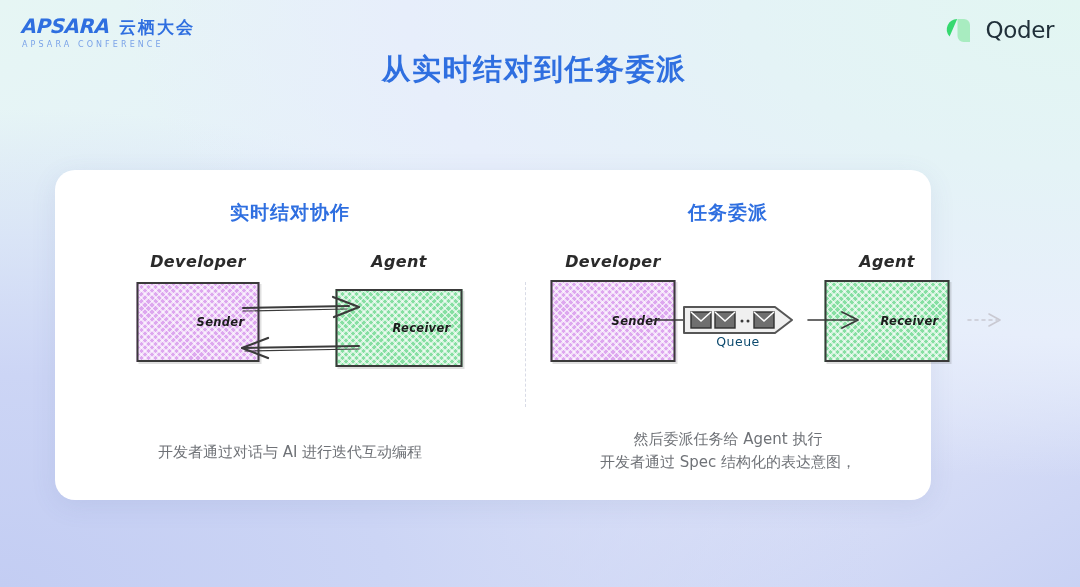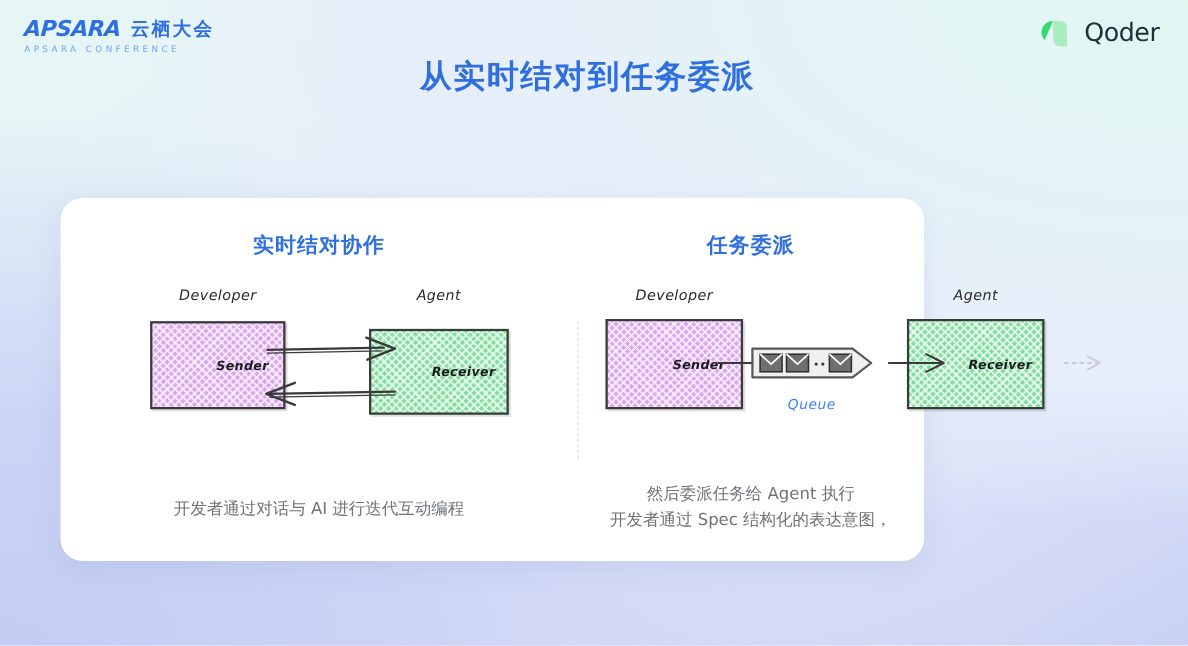--- a/index.html
+++ b/index.html
@@ -96,22 +96,22 @@
     font-size: 29px;
     font-weight: bold;
     letter-spacing: 1.5px;
     color: #2f6fe0;
   }
 
   
   .card {
     position: absolute;
     left: 55px;
-    top: 180px;
-    width: 785px;
+    top: 170px;
+    width: 876px;
     height: 330px;
     background: #ffffff;
     border-radius: 20px;
     box-shadow: 0 6px 26px rgba(80, 95, 160, 0.10);
   }
 
   .panels {
     position: absolute;
     inset: 0;
     display: flex;
@@ -150,23 +150,24 @@
     position: absolute;
     left: 0;
     right: 0;
     top: 82px;
     height: 160px;
   }
 
   .hand {
     font-family: "DejaVu Sans", sans-serif;
     font-style: italic;
-    font-size: 13px;
+    font-size: 16px;
     color: #2a2a2a;
     letter-spacing: 0.4px;
+    font-weight: bold;
   }
 
   .node-label {
     position: absolute;
     text-align: center;
     white-space: nowrap;
     transform: translateX(-50%);
   }
 
   .hatch-box {
@@ -202,26 +203,25 @@
 
   .arrow-svg { position: absolute; overflow: visible; }
 
   .queue-wrap {
     position: absolute;
     transform: translateX(-50%);
     width: 112px;
   }
   .queue-shape { position: relative; width: 112px; height: 30px; }
   .queue-caption {
-    margin-top: 16px;
-    text-align: center;
-    font-family: "DejaVu Sans", sans-serif;
-    font-style: italic;
+    margin-top: 0;
+    text-align: center;
+    font-family: "DejaVu Sans", sans-serif;
     font-size: 12.5px;
-    color: #3b82f6;
+    color: #0c4a6e;
     letter-spacing: 0.5px;
   }
 
   
   .caption {
     position: absolute;
     left: 0;
     right: 0;
     bottom: 36px;
     text-align: center;

